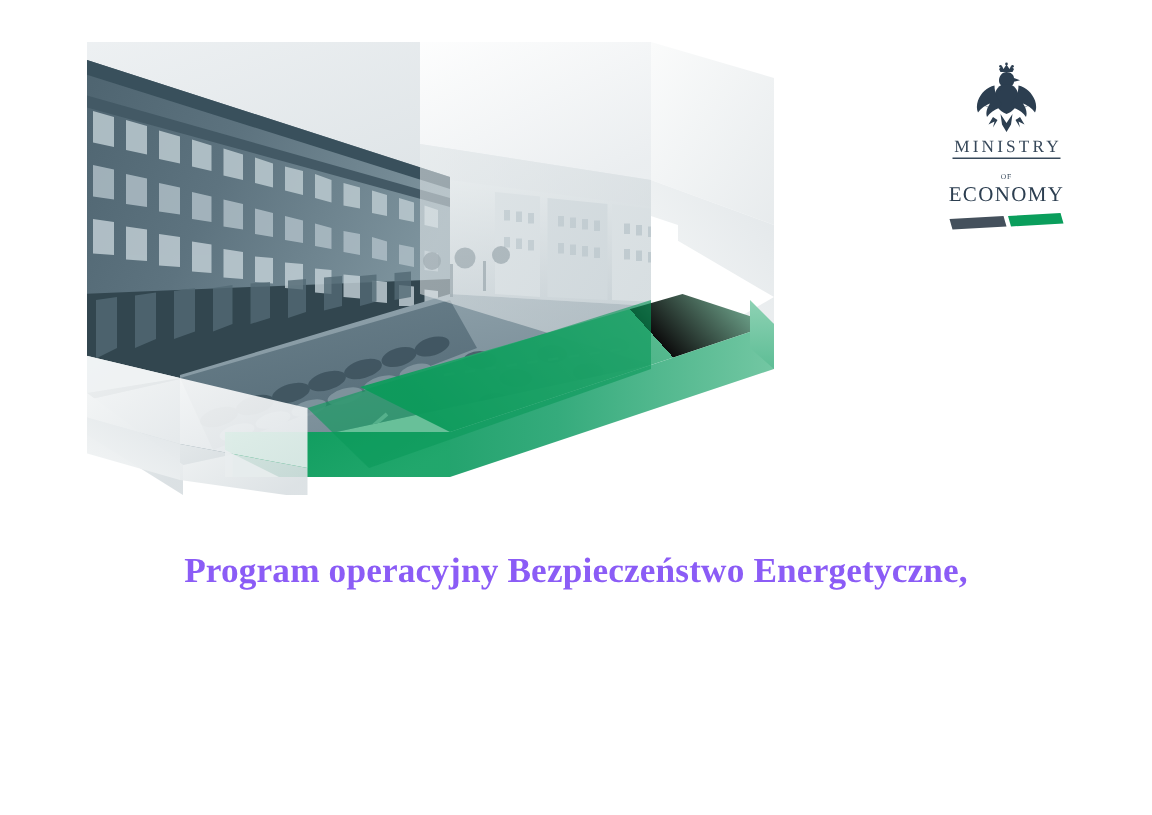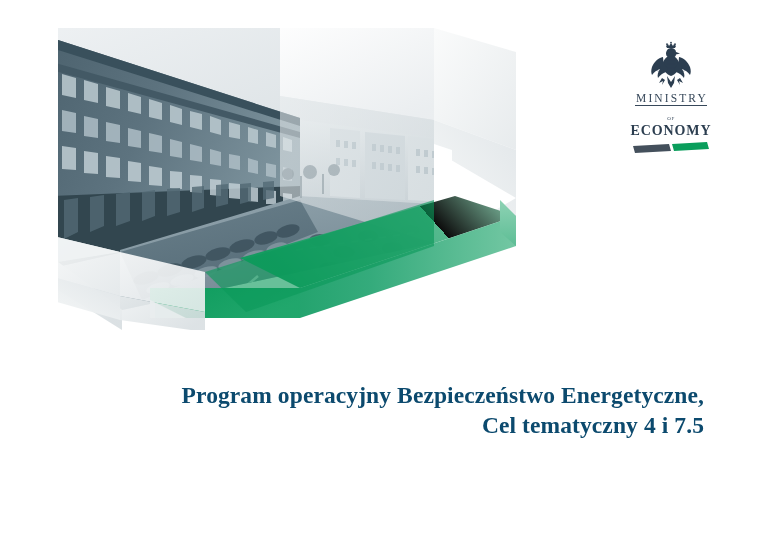--- a/index.html
+++ b/index.html
@@ -77,41 +77,41 @@
     line-height: 6px;
     color: #37485a;
     margin-top: -6px;
     position: relative;
     background: #ffffff;
     display: inline-block;
     padding: 0 2px;
   }
   .logo-line-economy {
     font-size: 14px;
-    font-weight: bold;
+    font-weight: normal;
     letter-spacing: 0.9px;
     line-height: 15px;
     color: #2c3e50;
     margin-top: -1px;
   }
   .logo-bars {
     display: block;
     margin: 4px auto 0 auto;
     width: 80px;
     height: 13px;
   }
 
   
   .title-block {
     position: absolute;
     left: 64px;
-    top: 380px;
+    top: 366px;
     width: 640px;
-    text-align: right;
-    color: #0c4a6e;
+    text-align: center;
+    color: #8b5cf6;
   }
   .title-line {
     font-family: "Liberation Serif", "DejaVu Serif", serif;
     font-weight: bold;
     font-size: 23.5px;
     line-height: 30px;
     letter-spacing: 0.1px;
     white-space: nowrap;
   }
 </style>
@@ -420,16 +420,15 @@
     </div>
 
     <svg class="logo-bars" viewBox="0 0 80 13" xmlns="http://www.w3.org/2000/svg" aria-hidden="true">
       <polygon points="2,4 38,2 40,9 4,11" fill="#44505c"></polygon>
       <polygon points="41,2 76,0 78,7 43,9" fill="#0a9e5c"></polygon>
     </svg>
   </div>
 
   <div class="title-block">
     <div class="title-line">Program operacyjny Bezpieczeństwo Energetyczne,</div>
-    <div class="title-line">Cel tematyczny 4 i 7.5</div>
   </div>
 
 </div>
 
 </body></html>

